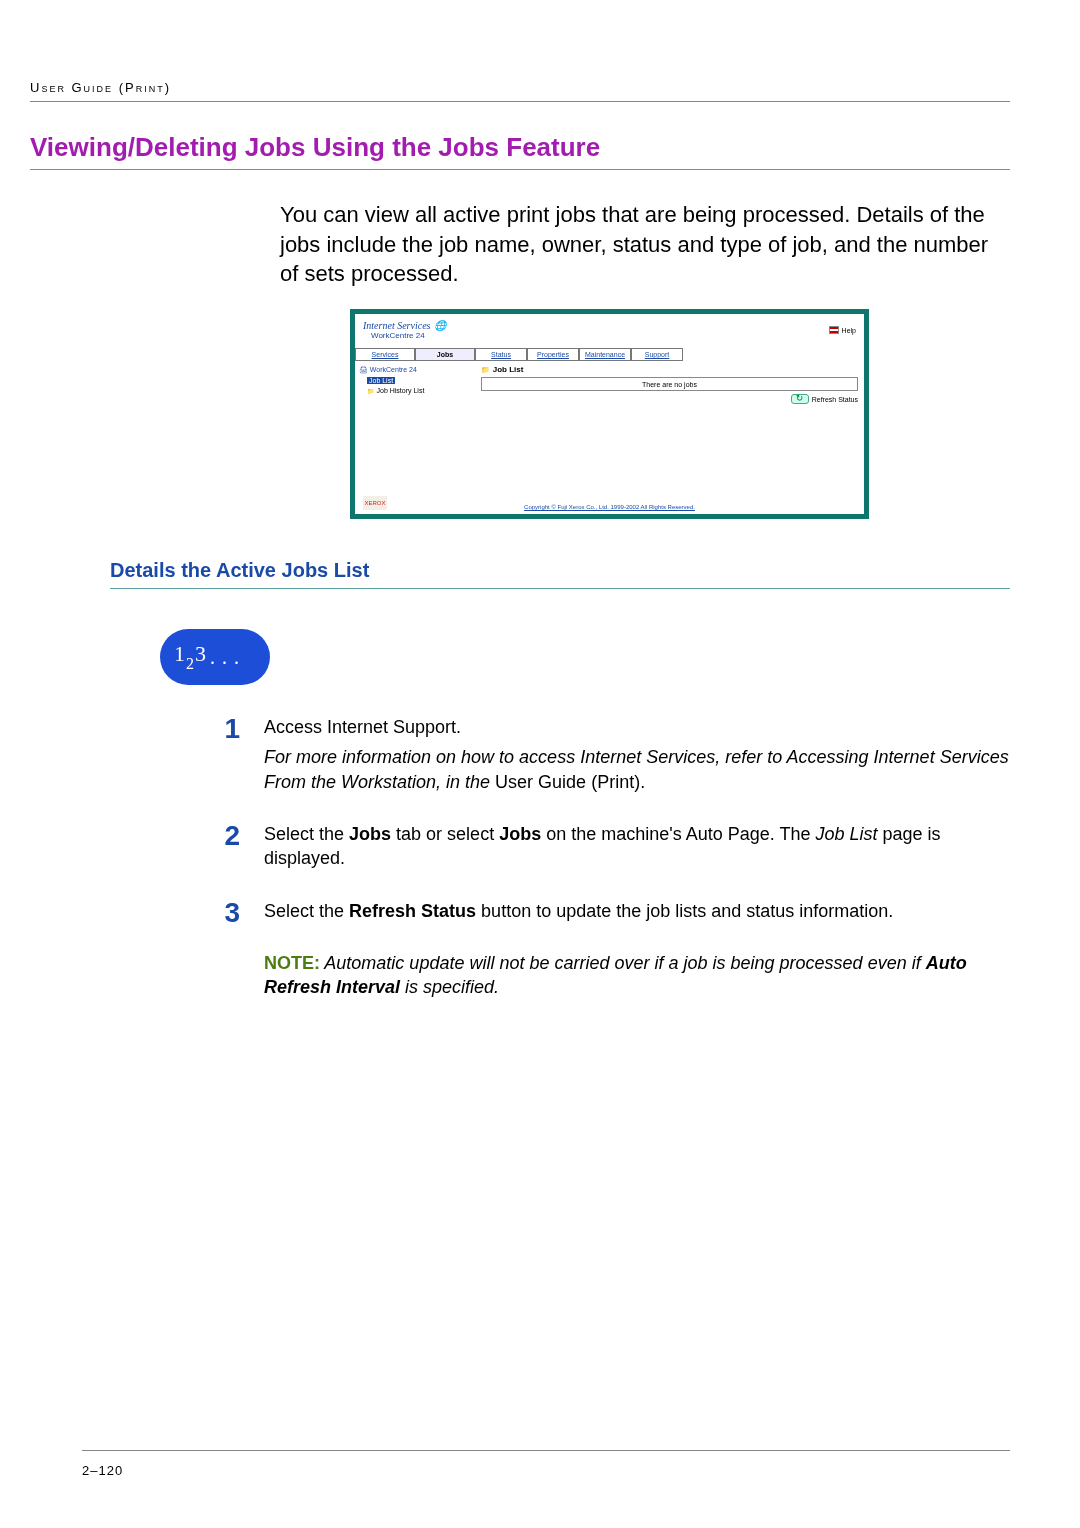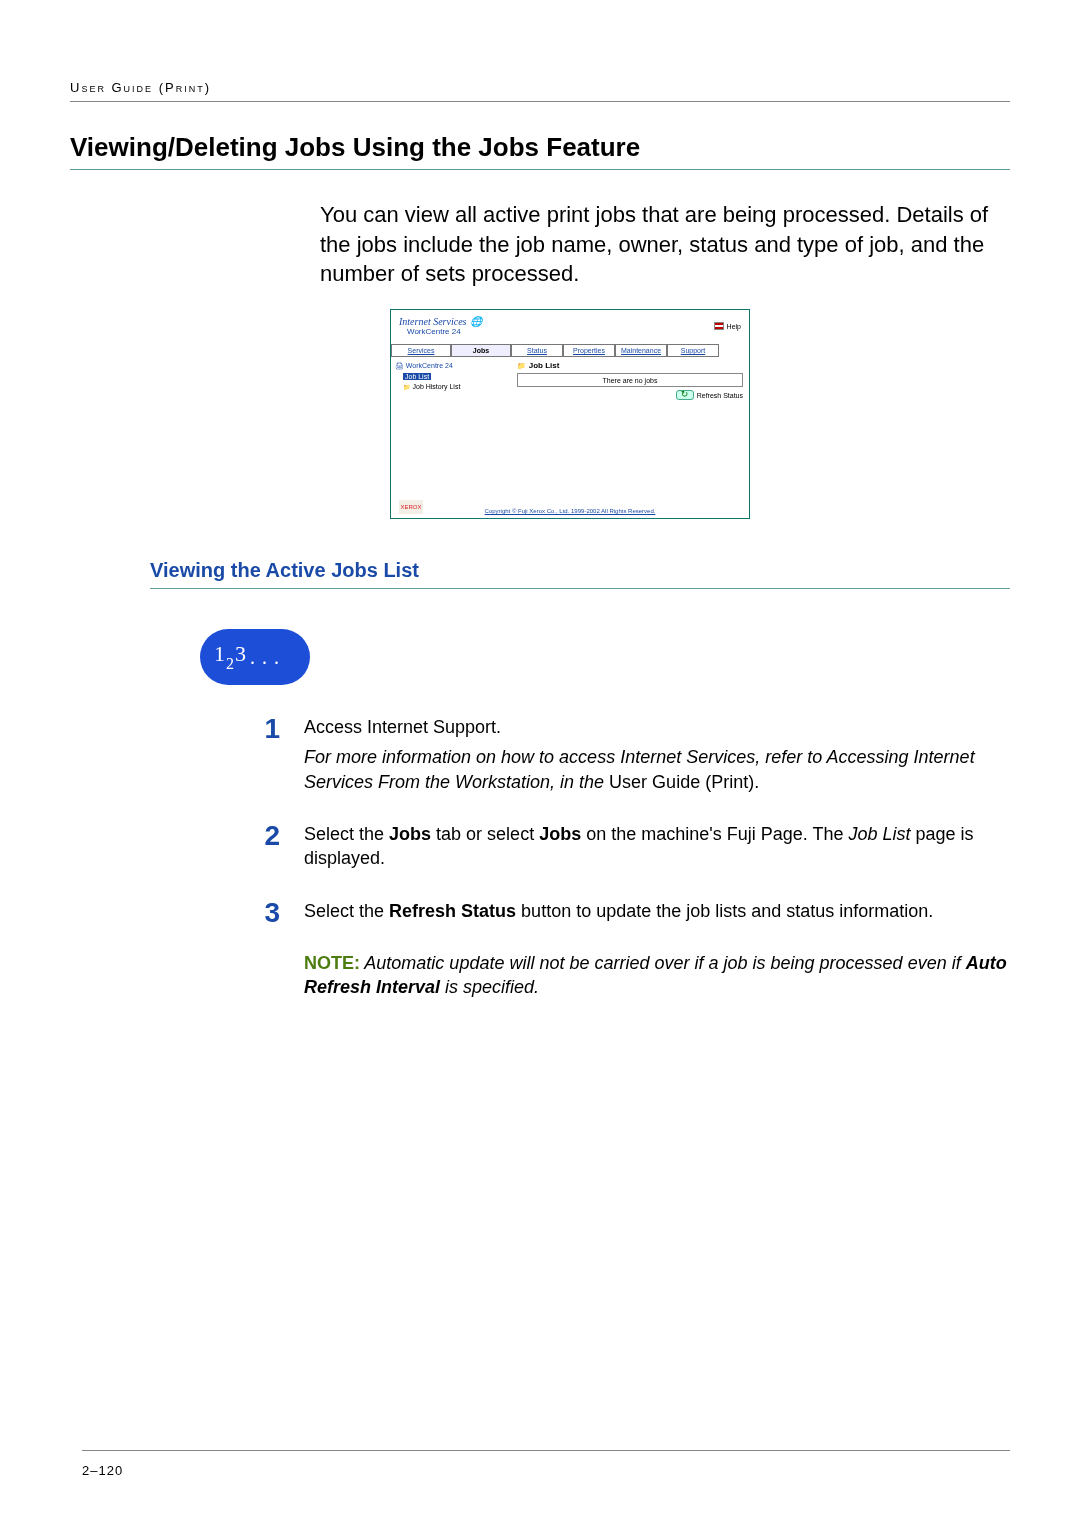--- a/index.html
+++ b/index.html
@@ -1,25 +1,25 @@
 <!DOCTYPE html>
 <html><head>
 <meta charset="utf-8">
 <style>
   * { box-sizing: border-box; margin: 0; padding: 0; }
   html, body { width: 1080px; height: 1528px; background: #fff; font-family: Arial, Helvetica, sans-serif; color: #000; }
-  .page { padding: 80px 70px 0 70px; }
+  .page { padding: 80px 70px 0 30px; }
   .header-label { font-size: 13px; letter-spacing: 2px; font-variant: small-caps; }
   .hr-thin { border: none; border-top: 1px solid #888; margin-top: 6px; }
   .hr-teal { border: none; border-top: 1px solid #5aa0a0; margin-top: 6px; }
-  .h1 { color: #000000; font-size: 26px; font-weight: bold; margin-top: 30px; }
+  .h1 { color: #a21caf; font-size: 26px; font-weight: bold; margin-top: 30px; }
   .intro { margin: 30px 0 20px 250px; font-size: 22px; line-height: 1.35; }
   .screenshot-wrap { margin: 20px 0 30px 320px; }
   .screenshot {
-    width: 360px; height: 210px; border: 1px solid #0f766e; background: #fff; position: relative;
+    width: 519px; height: 210px; border: 5px solid #0f766e; background: #fff; position: relative;
     font-size: 7px;
   }
   .ss-hdr { display:flex; align-items:center; justify-content:space-between; padding:6px 8px 2px 8px;}
   .ss-title { color:#1a4aa8; font-style: italic; font-family: Georgia, serif; font-size:10px; display:flex; align-items:center; gap:4px;}
   .ss-sub { color:#1a4aa8; font-size:8px; padding-left:8px; }
   .ss-help { display:flex; align-items:center; gap:3px; font-size:7px;}
   .ss-help .flag { width:10px; height:8px; background:linear-gradient(#b00 33%, #fff 33% 66%, #b00 66%); display:inline-block; border:1px solid #888;}
   .tabrow { display:flex; margin:6px 0 0 0; }
   .tab { border:1px solid #777; padding:2px 0; text-align:center; font-size:7px; }
   .tab.left { width:60px; }
@@ -119,21 +119,21 @@
         </div>
       </div>
       <div class="ss-foot">
         <div class="logo">XEROX</div>
         <div class="copy">Copyright © Fuji Xerox Co., Ltd. 1999-2002 All Rights Reserved.</div>
         <div style="width:24px"></div>
       </div>
     </div>
   </div>
 
-  <div class="h2">Viewing the Active Jobs List</div>
+  <div class="h2">Details the Active Jobs List</div>
   <hr class="hr-teal" style="margin-left:80px">
 
   <div class="badge-wrap">
     <div class="badge">
       <span class="nums"><span class="n1">1</span><span class="n2">2</span><span class="n3">3</span></span>
           <span class="dots">. . .</span>
     </div>
   </div>
 
   <div class="steps">
@@ -142,21 +142,21 @@
       <div class="body">
         <p>Access Internet Support.</p>
         <p><span class="ital">For more information on how to access Internet Services, refer to Accessing Internet Services From the Workstation, in the </span><span>User Guide (Print).</span></p>
       </div>
     </div>
 
     <div class="step">
       <div class="num">2</div>
       <div class="body">
         <p>
-          <span>Select the </span><b>Jobs</b><span> tab or select </span><b>Jobs</b><span> on the machine's Fuji Page. The </span><span class="ital">Job List</span><span> page is displayed.</span>
+          <span>Select the </span><b>Jobs</b><span> tab or select </span><b>Jobs</b><span> on the machine's Auto Page. The </span><span class="ital">Job List</span><span> page is displayed.</span>
         </p>
       </div>
     </div>
 
     <div class="step">
       <div class="num">3</div>
       <div class="body">
         <p>
           <span>Select the </span><b>Refresh Status</b><span> button to update the job lists and status information.</span>
         </p>

